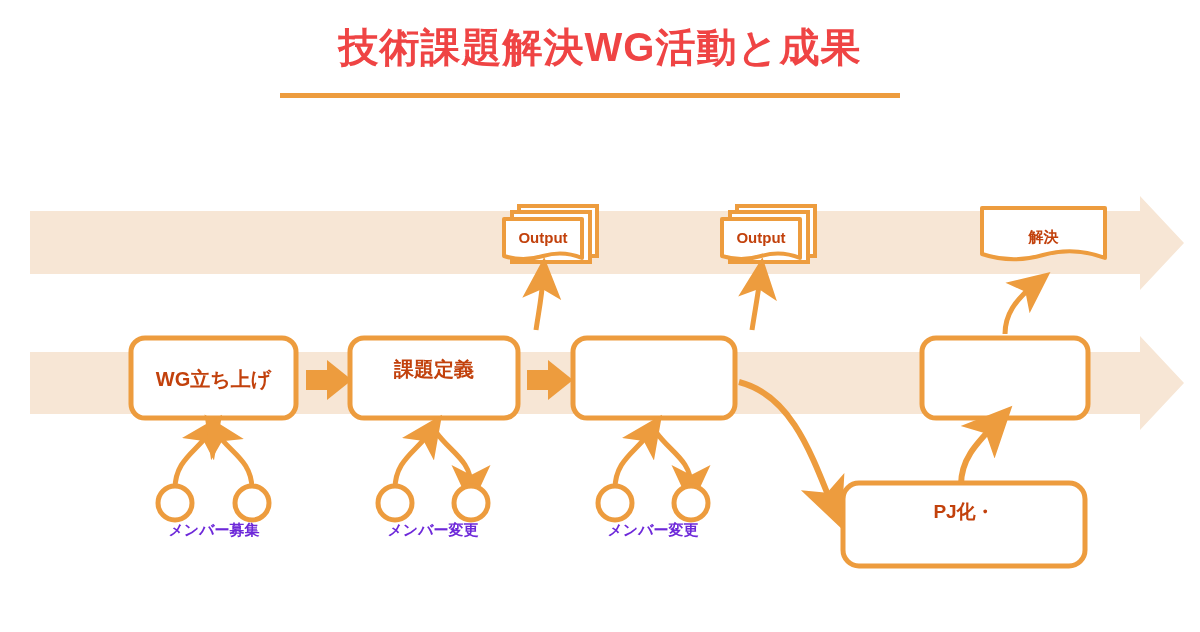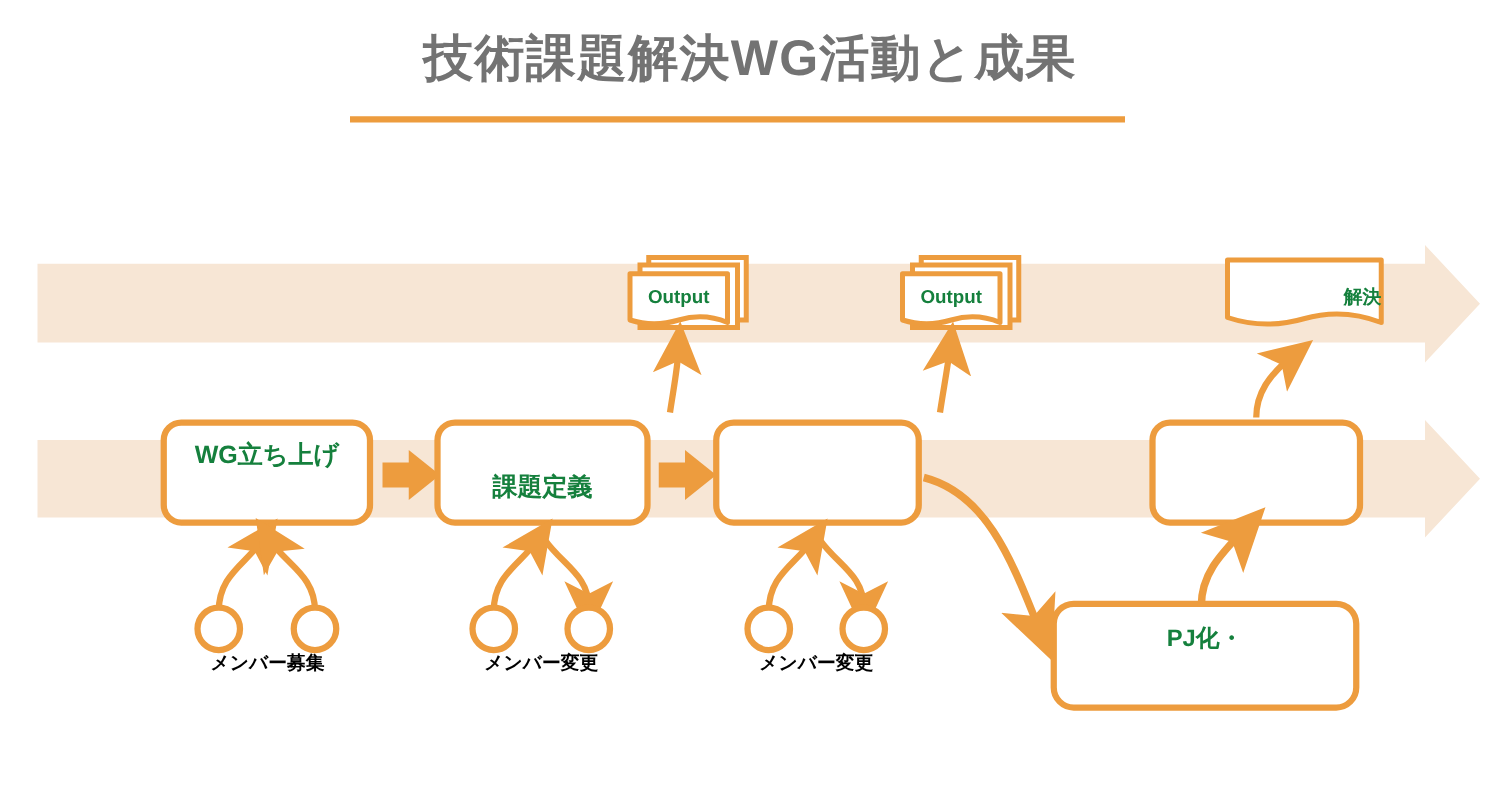--- a/index.html
+++ b/index.html
@@ -22,21 +22,21 @@
   #title-block {
     position: absolute;
     left: 0;
     top: 24px;
     width: 1200px;
     text-align: center;
   }
   #page-title {
     font-size: 40px;
     font-weight: bold;
-    color: #737373;
+    color: #ef4444;
     letter-spacing: 1px;
     line-height: 1.15;
   }
   #title-rule {
     position: absolute;
     left: 280px;
     top: 93px;
     width: 620px;
     height: 5px;
     background: #ED9C3E;
@@ -59,38 +59,38 @@
     left: 0;
     top: 0;
     width: 1200px;
     height: 632px;
   }
 
   
   .node-text {
     position: absolute;
     text-align: center;
-    color: #15803d;
+    color: #c2410c;
     font-weight: bold;
     pointer-events: none;
   }
   .act-text {
     font-size: 20px;
     line-height: 1.25;
   }
   .out-text {
     font-size: 15px;
   }
   .kaiketsu-text {
     font-size: 15px;
   }
   .member-text {
     font-size: 15px;
     font-weight: bold;
-    color: #000000;
+    color: #6d28d9;
   }
   .pj-text {
     font-size: 19px;
     line-height: 1.3;
   }
 </style>
 </head>
 <body>
 
 <div id="stage">
@@ -199,26 +199,26 @@
     <g>
       <path d="M615,489 C615,460 636,452 650,432" fill="none" stroke="#ED9C3E" stroke-width="5" marker-end="url(#ah)"></path>
       <path d="M656,432 C670,452 691,460 691,486" fill="none" stroke="#ED9C3E" stroke-width="5" marker-end="url(#ah)"></path>
     </g>
     <g>
       <circle cx="615" cy="503" r="17" fill="#FFFFFF" stroke="#ED9C3E" stroke-width="5"></circle>
       <circle cx="691" cy="503" r="17" fill="#FFFFFF" stroke="#ED9C3E" stroke-width="5"></circle>
     </g>
   </svg>
 
-  <div class="node-text act-text" style="left:131px; top:352px; width:165px;">WG立ち上げ</div>
-  <div class="node-text act-text" style="left:350px; top:378px; width:168px;">課題定義</div>
+  <div class="node-text act-text" style="left:131px; top:367px; width:165px;">WG立ち上げ</div>
+  <div class="node-text act-text" style="left:350px; top:357px; width:168px;">課題定義</div>
 
   <div class="node-text out-text" style="left:504px; top:229px; width:78px;">Output</div>
   <div class="node-text out-text" style="left:722px; top:229px; width:78px;">Output</div>
-  <div class="node-text kaiketsu-text" style="left:982px; top:228px; width:123px;text-align:right;">解決</div>
+  <div class="node-text kaiketsu-text" style="left:982px; top:228px; width:123px;">解決</div>
 
   <div class="node-text member-text" style="left:133px; top:521px; width:162px;">メンバー募集</div>
   <div class="node-text member-text" style="left:352px; top:521px; width:162px;">メンバー変更</div>
   <div class="node-text member-text" style="left:572px; top:521px; width:162px;">メンバー変更</div>
 
   <div class="node-text pj-text" style="left:843px; top:500px; width:242px;">
     <div>PJ化・</div>
   </div>
 
 </div>

